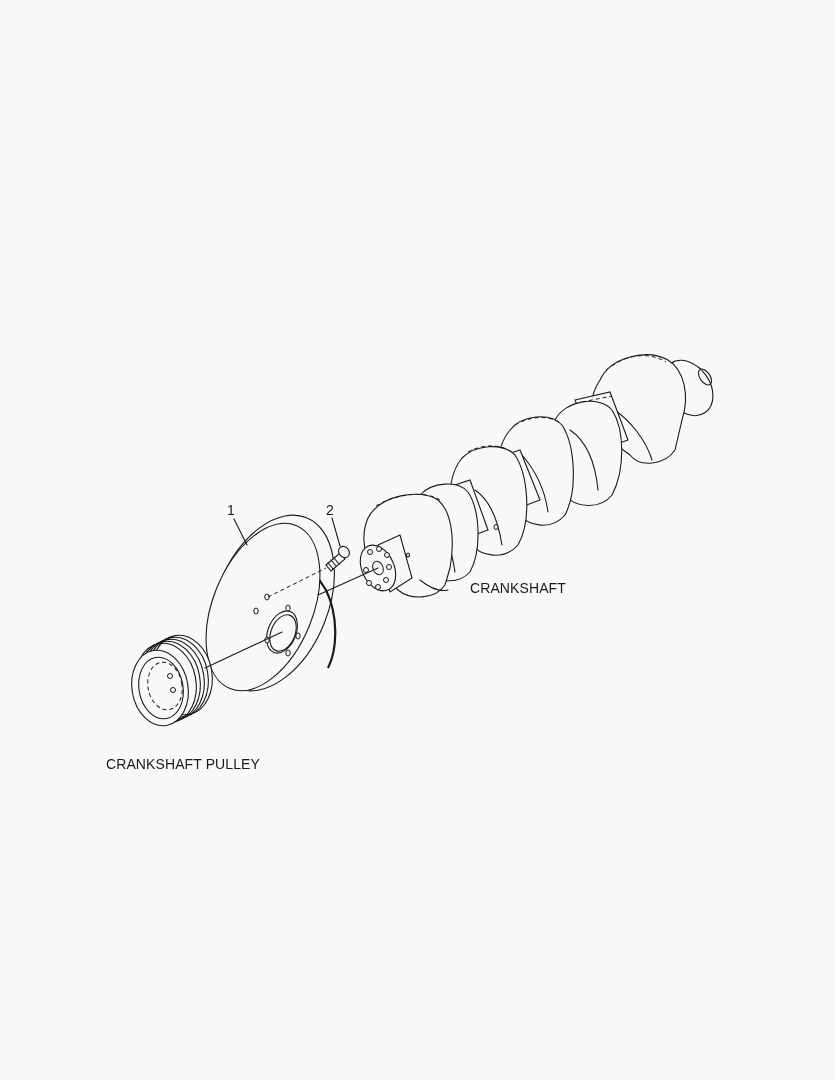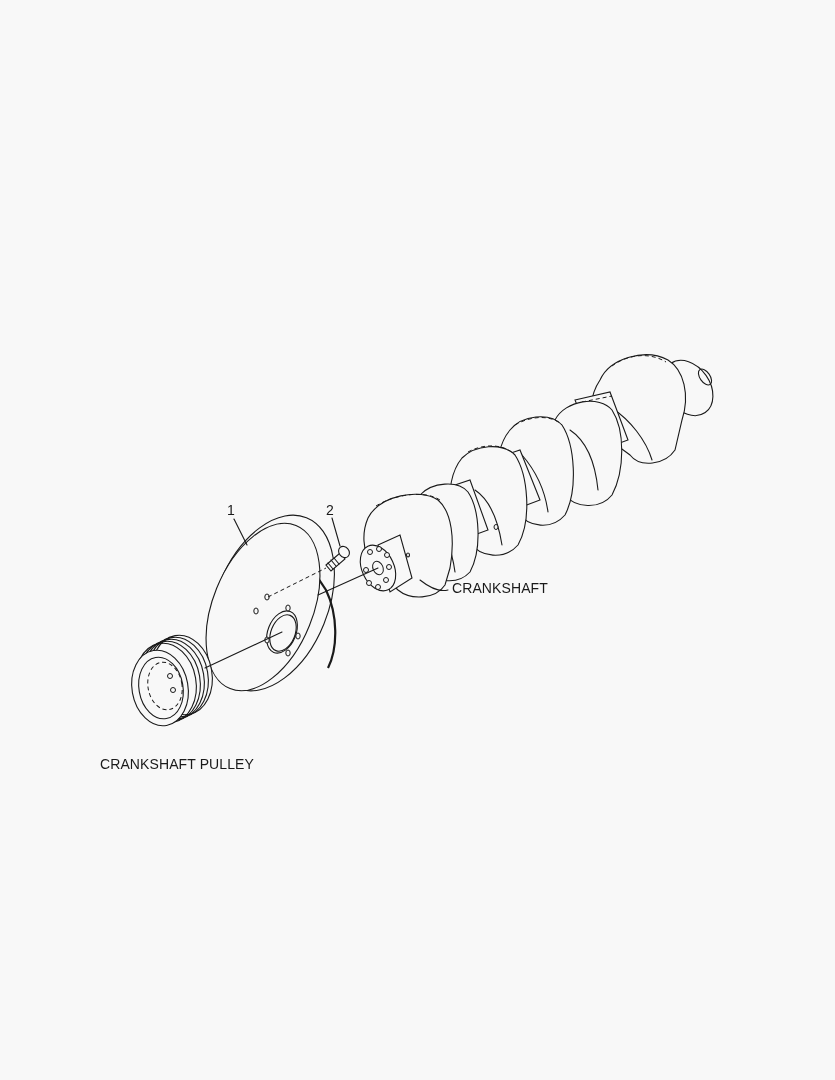--- a/index.html
+++ b/index.html
@@ -145,14 +145,14 @@
     <line class="dash" x1="268" y1="597" x2="326" y2="568"></line>
 
     <line class="ln" x1="234" y1="519" x2="247" y2="545"></line>
     <line class="ln" x1="332" y1="518" x2="340" y2="546"></line>
   </g>
 </svg>
 
 <div class="callout" style="left:227px; top:502px;">1</div>
 <div class="callout" style="left:326px; top:502px;">2</div>
 
-<div class="label" style="left:452px; top:580px;">CRANKSHAFT</div>
-<div class="label" style="left:100px; top:756px;">CRANKSHAFT PULLEY</div>
+<div class="label" style="left:470px; top:580px;">CRANKSHAFT</div>
+<div class="label" style="left:106px; top:756px;">CRANKSHAFT PULLEY</div>
 
 </body></html>

